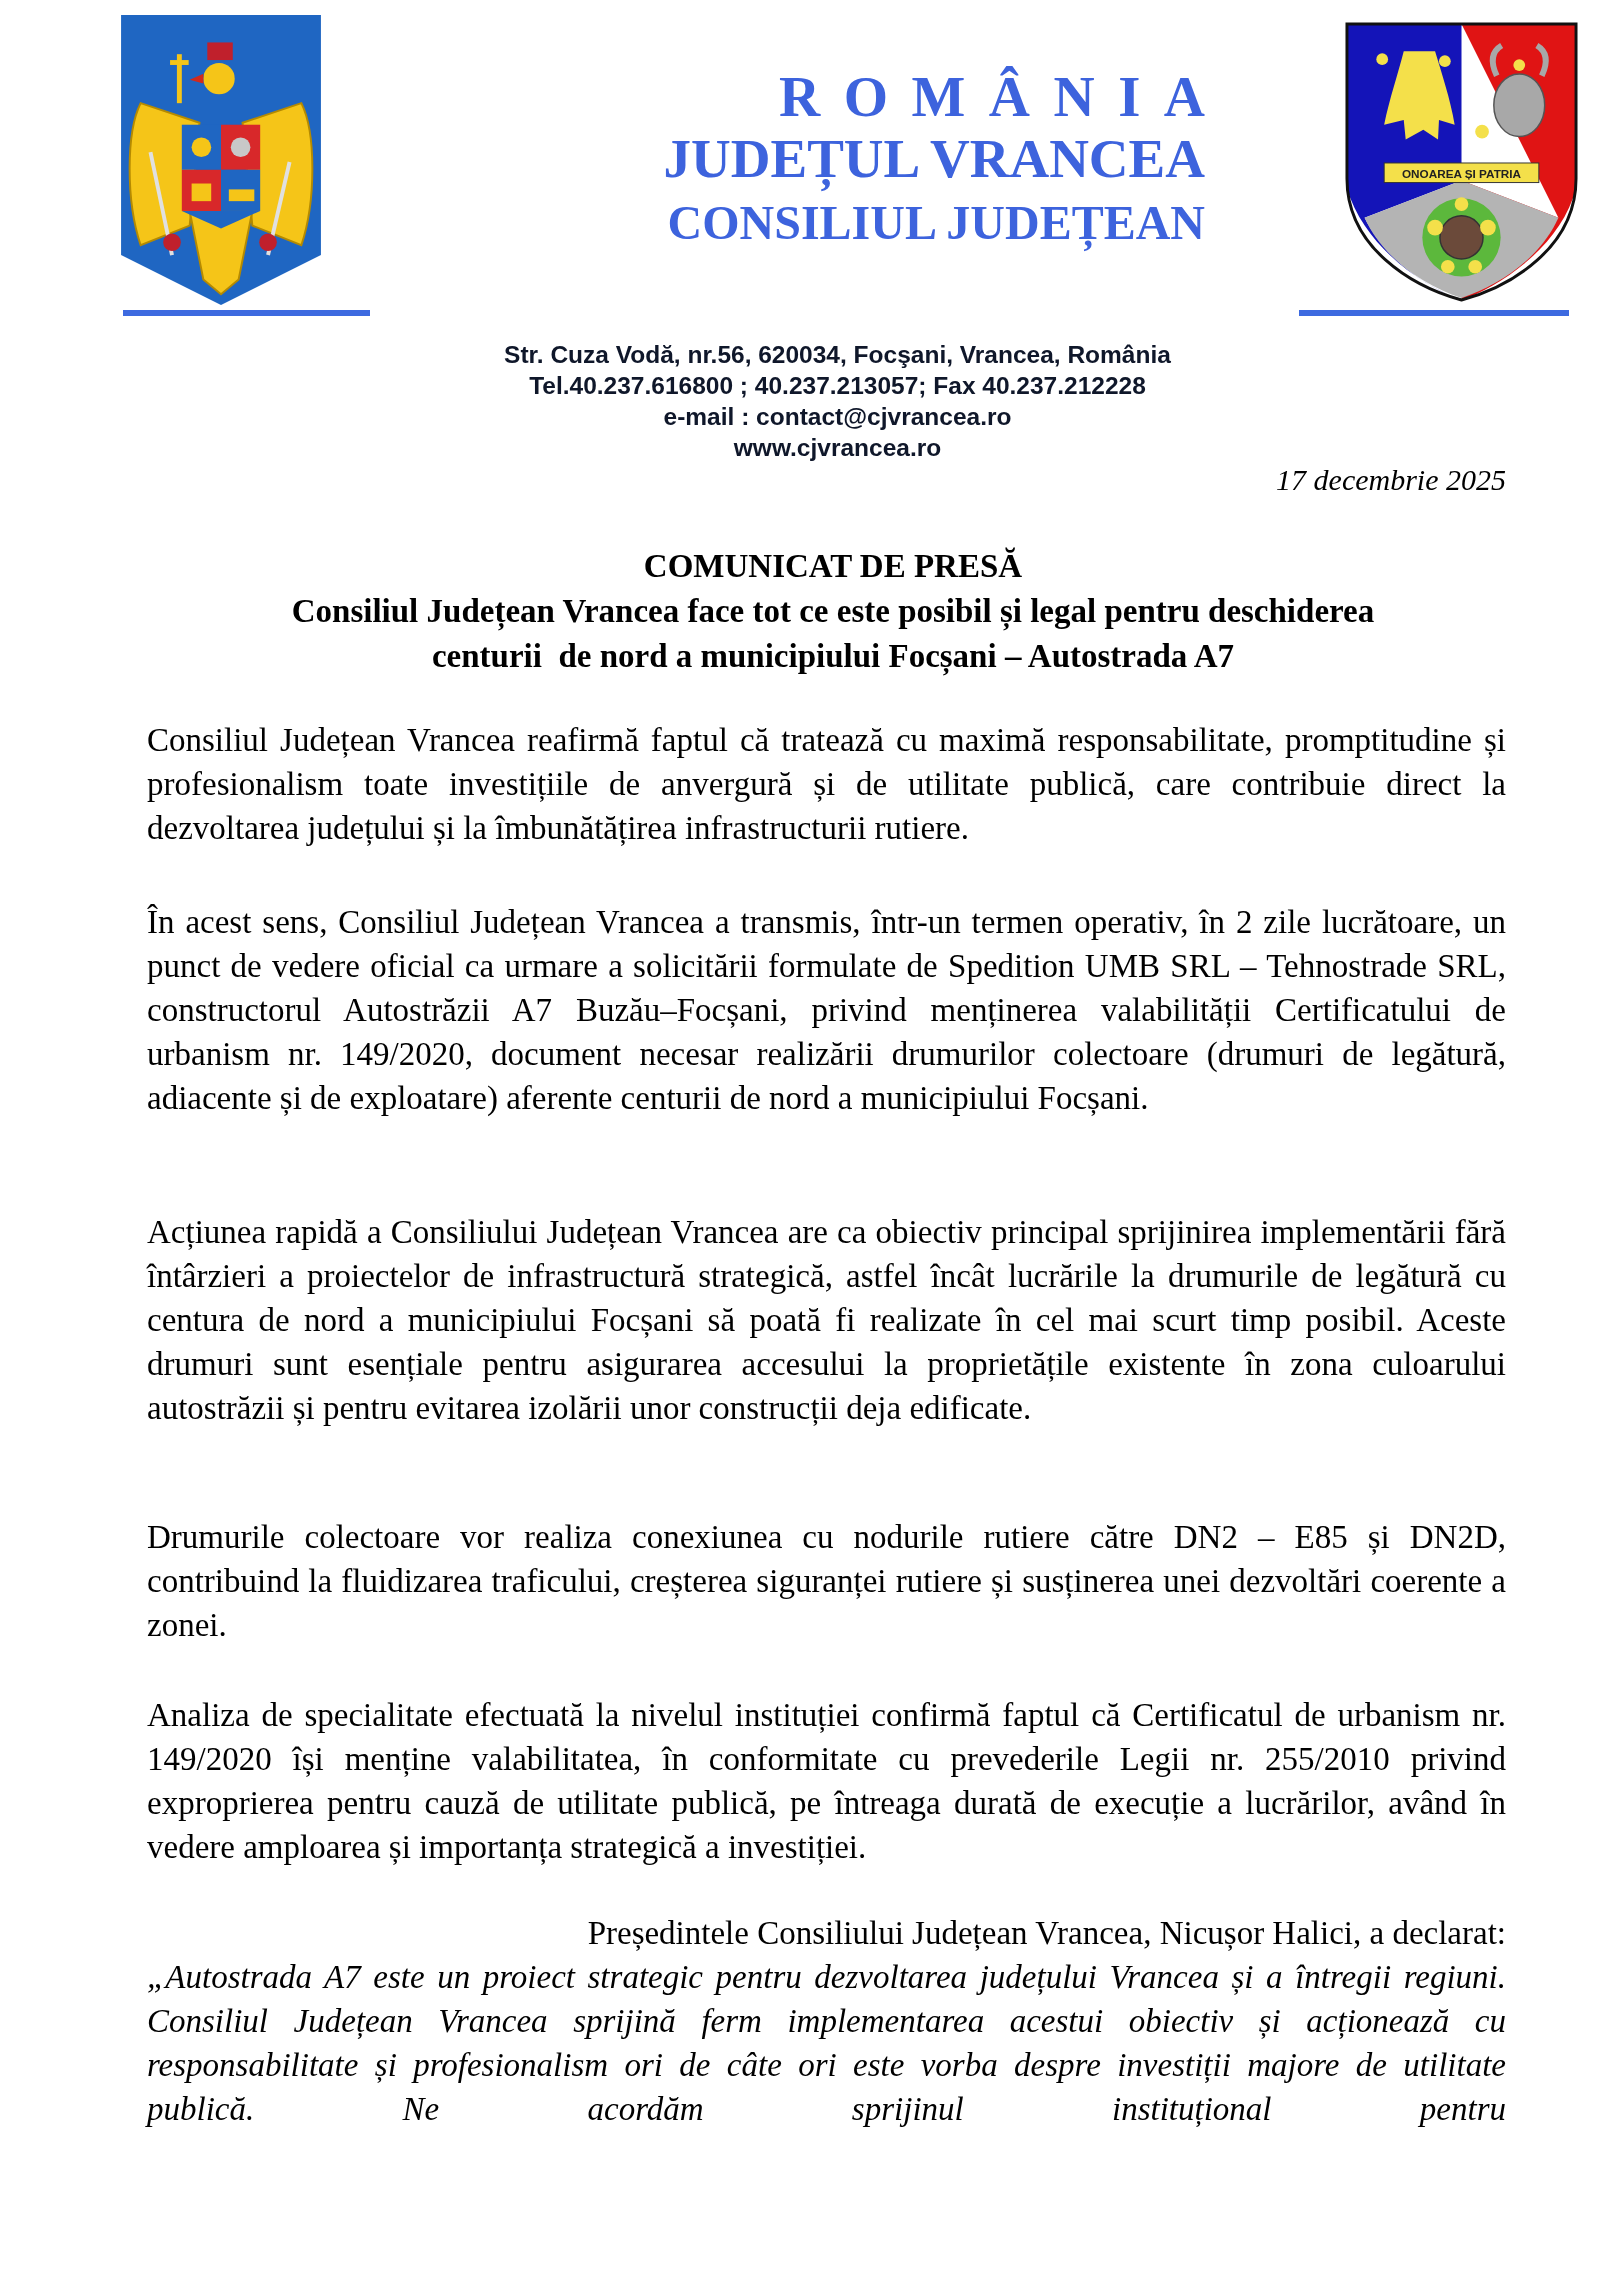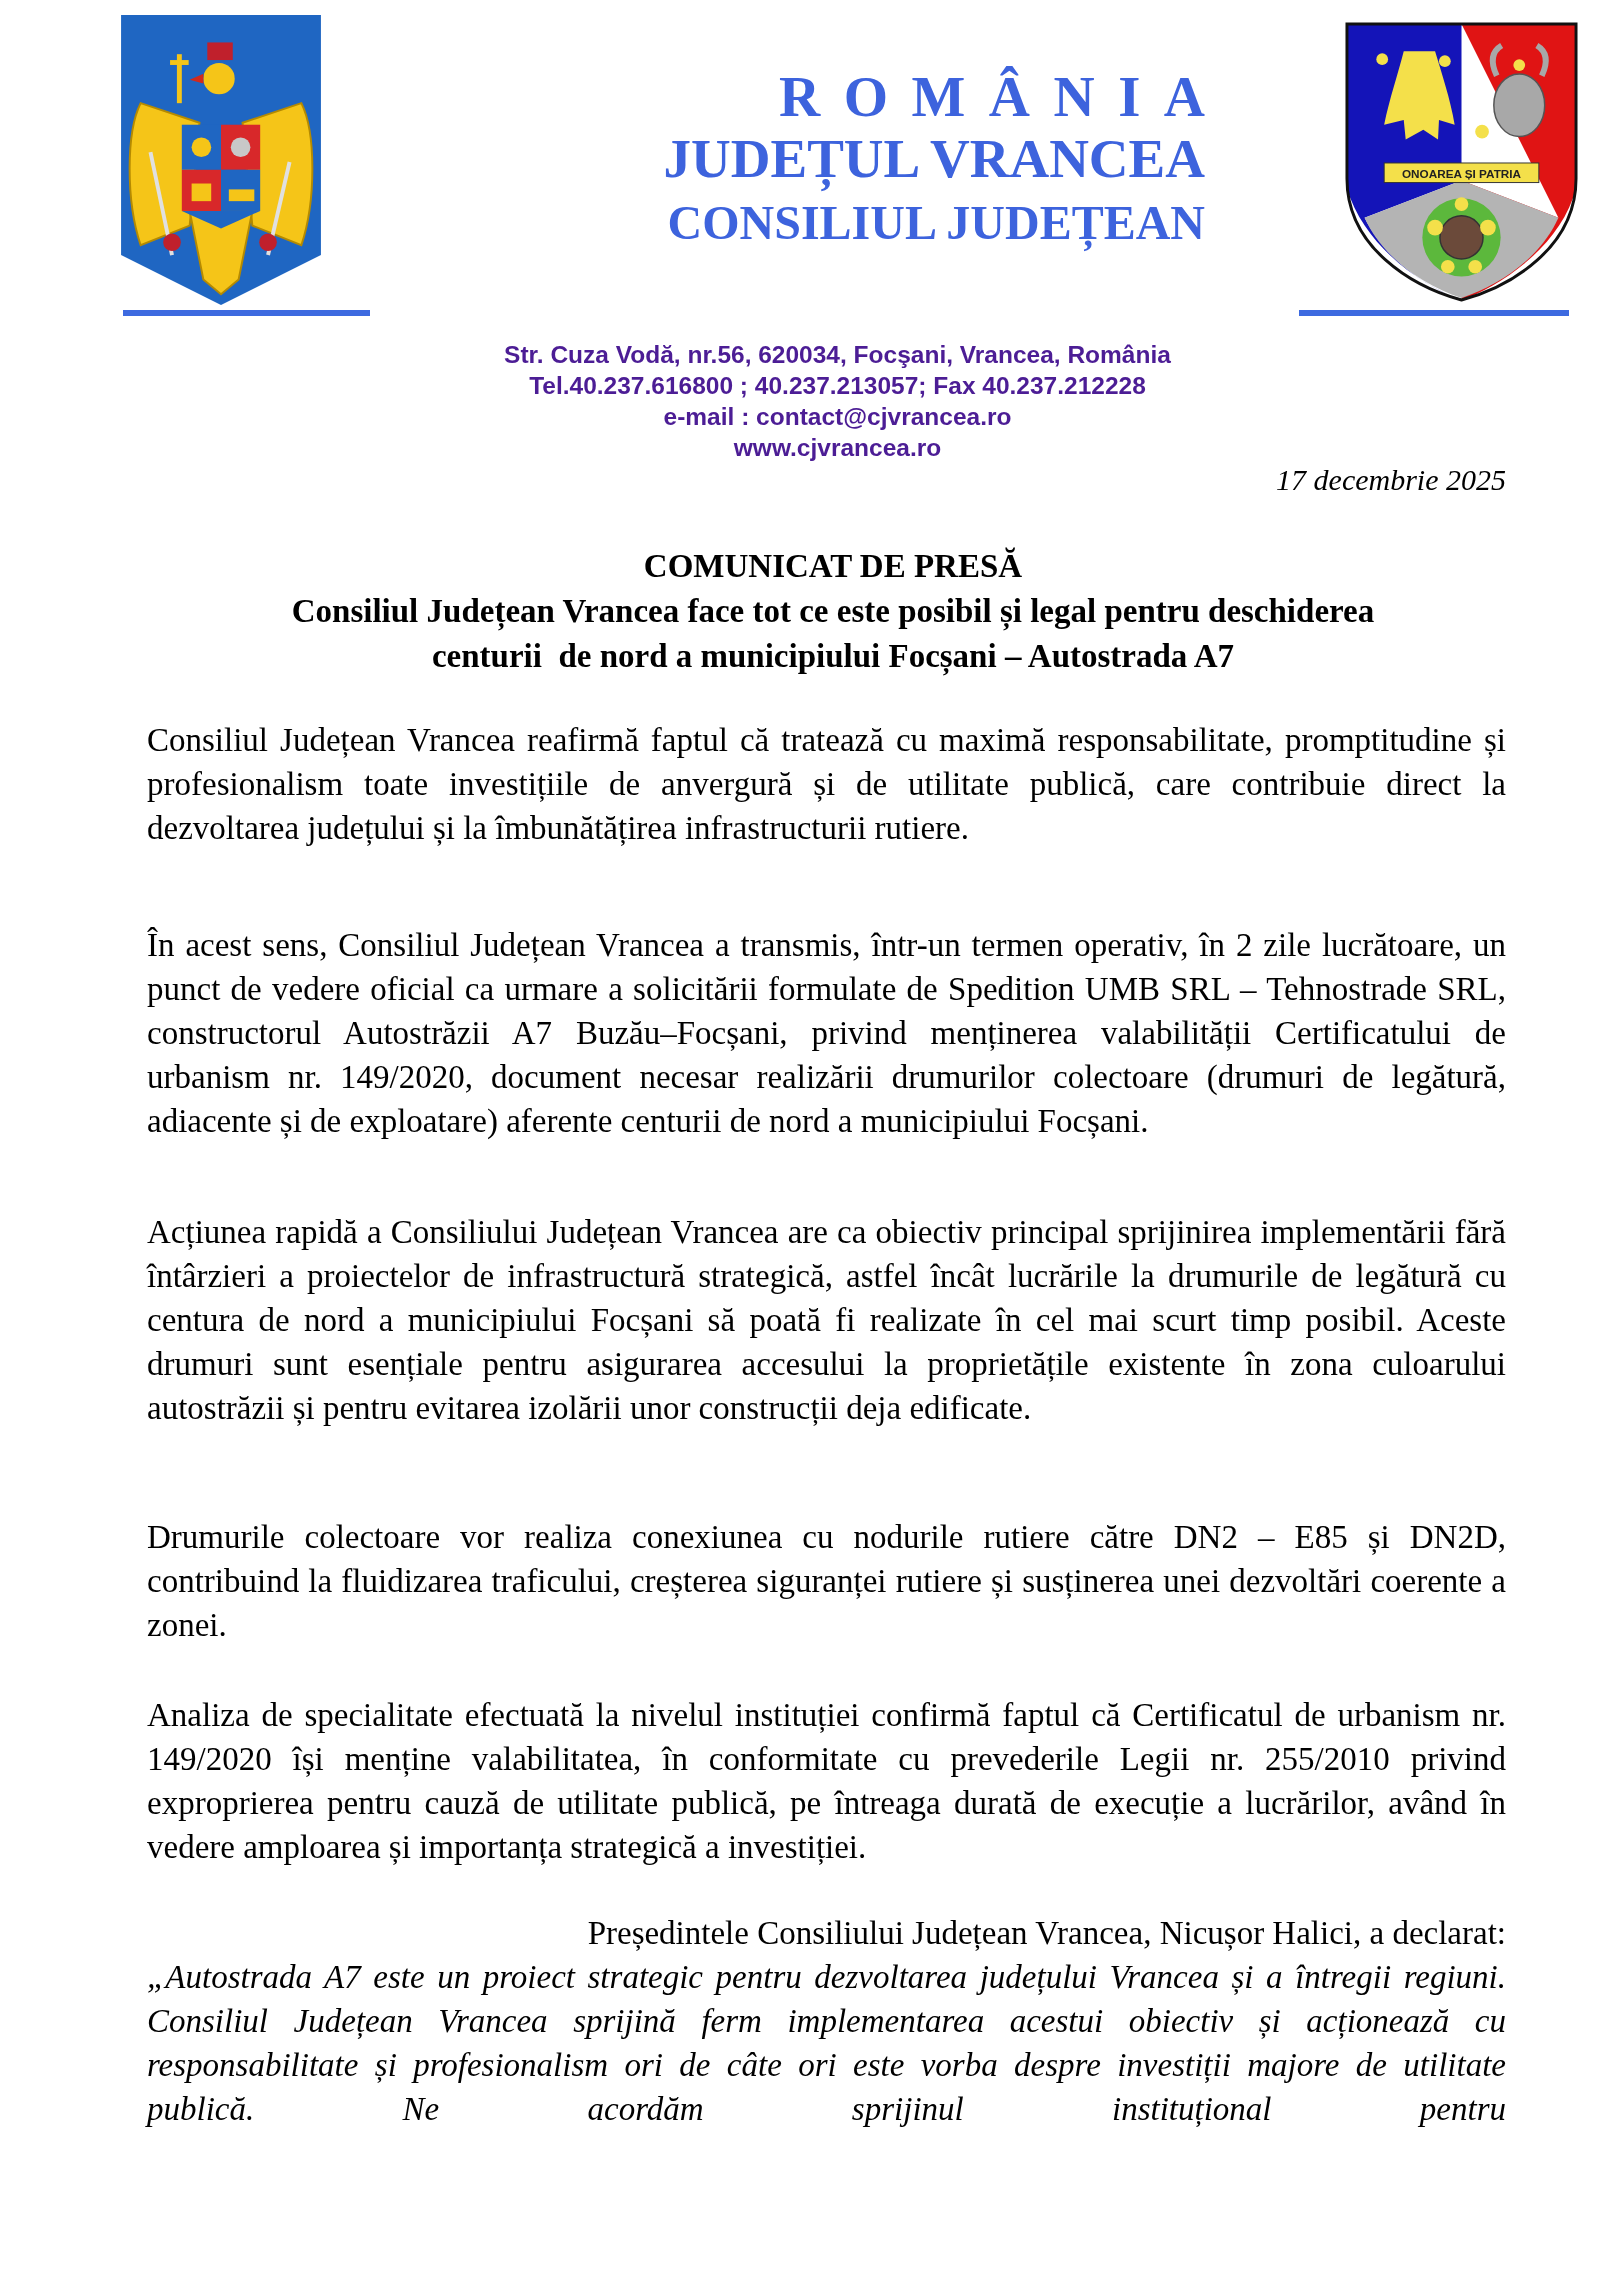--- a/index.html
+++ b/index.html
@@ -7,27 +7,27 @@
   .abs { position:absolute; }
   .logo-left { left:121px; top:14.7px; width:200px; height:290px; }
   .logo-right { left:1345px; top:21.6px; width:233px; height:280px; }
   .rule { height:5.9px; background:#3d6ae0; }
   .rule-left { left:123px; top:310px; width:247px; }
   .rule-right { left:1299px; top:310px; width:270px; }
   .hdr { left:470px; width:735px; text-align:right; color:#3d63dd; font-weight:bold; }
   .hdr1 { top:65px; font-size:57px; letter-spacing:23.5px; padding-left:23.5px; line-height:63px; }
   .hdr2 { top:127px; font-size:55px; line-height:63px; }
   .hdr3 { top:191px; font-size:48px; line-height:63px; }
-  .addr { left:421px; width:833px; text-align:center; color:#4c1d95; font-family:"Liberation Sans", sans-serif; font-weight:bold; font-size:24.5px; line-height:31px; top:339px; }
+  .addr { left:421px; width:833px; text-align:center; color:#0f172a; font-family:"Liberation Sans", sans-serif; font-weight:bold; font-size:24.5px; line-height:31px; top:339px; }
   .date { right:115px; top:463px; font-style:italic; font-size:30px; }
   .title { left:137px; width:1392px; text-align:center; font-weight:bold; font-size:33px; line-height:45px; top:544px; }
   .para { left:147px; width:1359px; font-size:33px; line-height:44px; text-align:justify; }
   .para p { margin:0; }
   .p1 { top:718px; }
-  .p2 { top:900px;margin-top:23px; }
+  .p2 { top:900px; }
   .p3 { top:1210px; }
   .p4 { top:1515px; }
   .p5 { top:1693px; }
   .p6 { top:1911px; text-align:right; }
   .quote { left:147px; width:1359px; top:1955px; font-size:33px; line-height:44px; font-style:italic; font-weight:normal; text-align:justify; text-align-last:justify; }
   svg { display:block; }
 </style>
 </head>
 <body>
 

